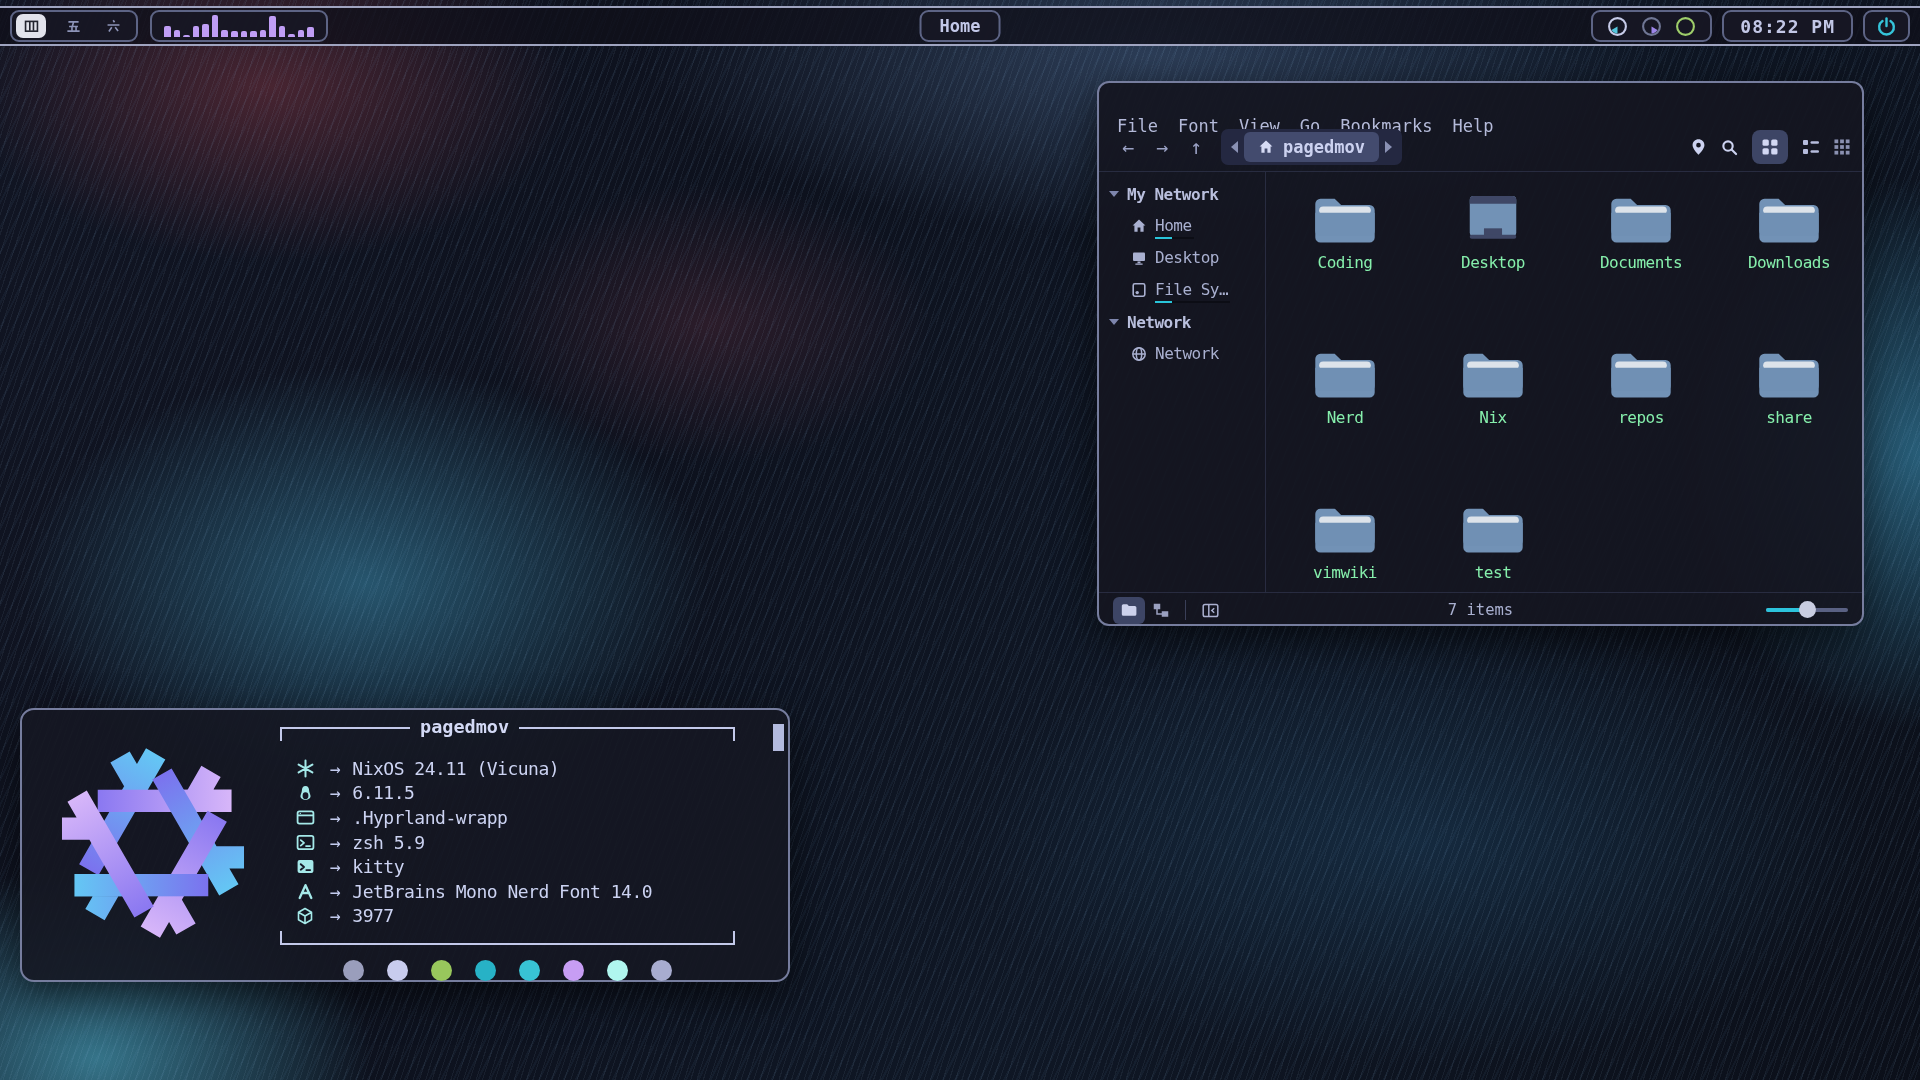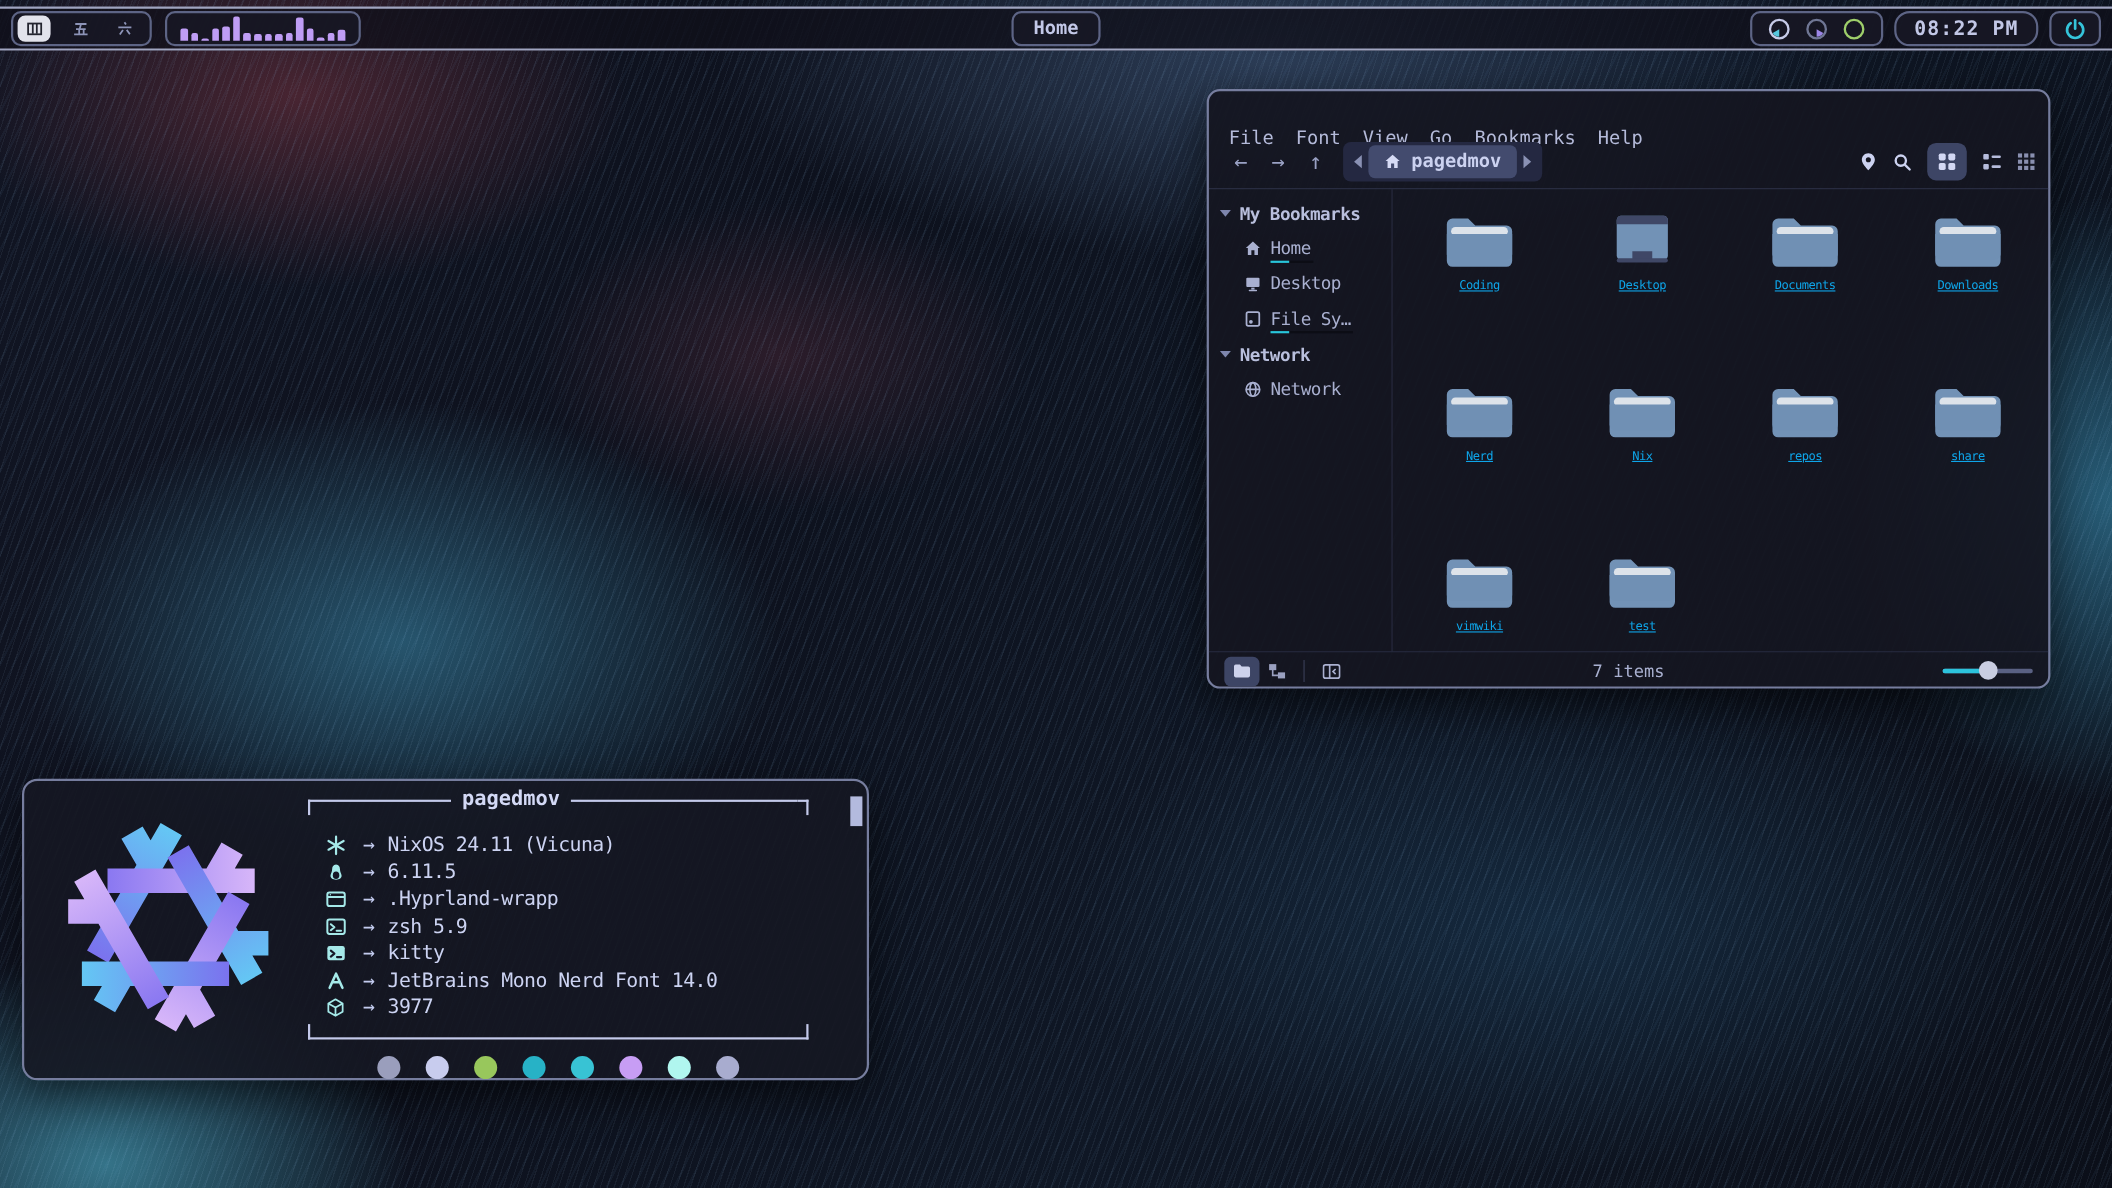--- a/index.html
+++ b/index.html
@@ -39,21 +39,21 @@
         color:#8d94b8; border-radius:7px; }
   .ws.active { background:#e2e3ec; color:#23242f; width:30px; }
   .ws svg { display:block; }
   .viz-module { margin-left:12px; padding:0 12px; width:178px; }
   .viz { display:flex; align-items:flex-end; gap:3px; height:22px; width:100%; }
   .vbar { width:7px; background:#bf9df5; border-radius:2px 2px 0 0; }
   .center-module { position:absolute; left:50%; transform:translateX(-50%); padding:0 18px;
         color:#c3c8e8; font-size:17px; font-weight:bold; }
   .right-group { margin-left:auto; display:flex; align-items:center; margin-right:10px; gap:10px; }
   .rings-module { padding:0 14px; gap:13px; }
-  .clock-module { padding:0 16px; color:#c2c7e6; font-size:18px; font-weight:bold; letter-spacing:1px;border-radius:14px; }
+  .clock-module { padding:0 16px; color:#c2c7e6; font-size:18px; font-weight:bold; letter-spacing:1px; }
   .power-module { padding:0 11px; }
 
   
   .window {
     position:absolute; background:rgba(20,21,32,0.93);
     border:2px solid #767d9e; border-radius:12px;
     box-shadow:0 14px 40px rgba(0,0,0,0.55);
   }
 
   
@@ -86,21 +86,21 @@
   .side-item .s-ico { width:16px; height:16px; flex-shrink:0; }
   .side-item .lbl { position:relative; padding-bottom:1px; }
   .side-item.selected .lbl::after { content:""; position:absolute; left:0; right:-2px; bottom:-3px;
               height:2px; background:#0c0d15; }
   .side-item.selected .lbl::before { content:""; position:absolute; left:0; width:17px; bottom:-3px;
               height:2px; background:#29c5da; z-index:1; }
   .fm-files { flex:1; display:grid; grid-template-columns:repeat(4,148px); grid-auto-rows:155px;
               padding:8px 0 0 5px; }
   .cell { display:flex; flex-direction:column; align-items:center; padding-top:12px; }
   .cell svg { width:62px; height:52px; }
-  .flabel { margin-top:9px; font-size:11px; letter-spacing:-0.5px; color:#0ea5e9;text-decoration:underline; }
+  .flabel { margin-top:9px; font-size:16px; letter-spacing:-0.5px; color:#86efac; }
   .fm-status { height:35px; display:flex; align-items:center; padding:0 14px; position:relative;
                border-top:1px solid rgba(60,66,95,0.5); }
   .st-btn { width:32px; height:27px; border-radius:6px; display:flex; align-items:center; justify-content:center; }
   .st-btn.raised { background:#3d4565; }
   .st-sep { width:1px; height:20px; background:#3a3f58; margin:0 8px; }
   .st-center { position:absolute; left:0; right:0; text-align:center; font-size:15.5px; color:#a9b0d0; }
   .zoom-slider { margin-left:auto; position:relative; width:82px; height:18px; }
   .zs-track { position:absolute; top:7px; left:0; right:0; height:4px; background:#5a6183; border-radius:2px; }
   .zs-fill  { position:absolute; top:7px; left:0; height:4px; background:#2cc3dc; border-radius:2px; }
   .zs-knob  { position:absolute; top:0; width:17px; height:17px; border-radius:50%; background:#c9cde1; }
@@ -290,21 +290,21 @@
             <rect x="12.5" y="12.5" width="4" height="4"></rect>
         </svg>
       </div>
     </div>
   </div>
 
   <div class="fm-body">
     <div class="fm-sidebar">
       <div class="side-hdr">
         <div class="expander"></div>
-        <span>My Bookmarks</span>
+        <span>My Network</span>
       </div>
       <div class="side-item selected">
         <svg class="s-ico" viewBox="0 0 16 16" fill="#a9b0d0">
             <use href="#sym-home"></use>
           </svg>
         <span class="lbl">Home</span>
       </div>
       <div class="side-item">
         <svg class="s-ico" viewBox="0 0 16 16" fill="#a9b0d0">
           <rect x="2" y="2.5" width="12" height="8.5" rx="1"></rect>

